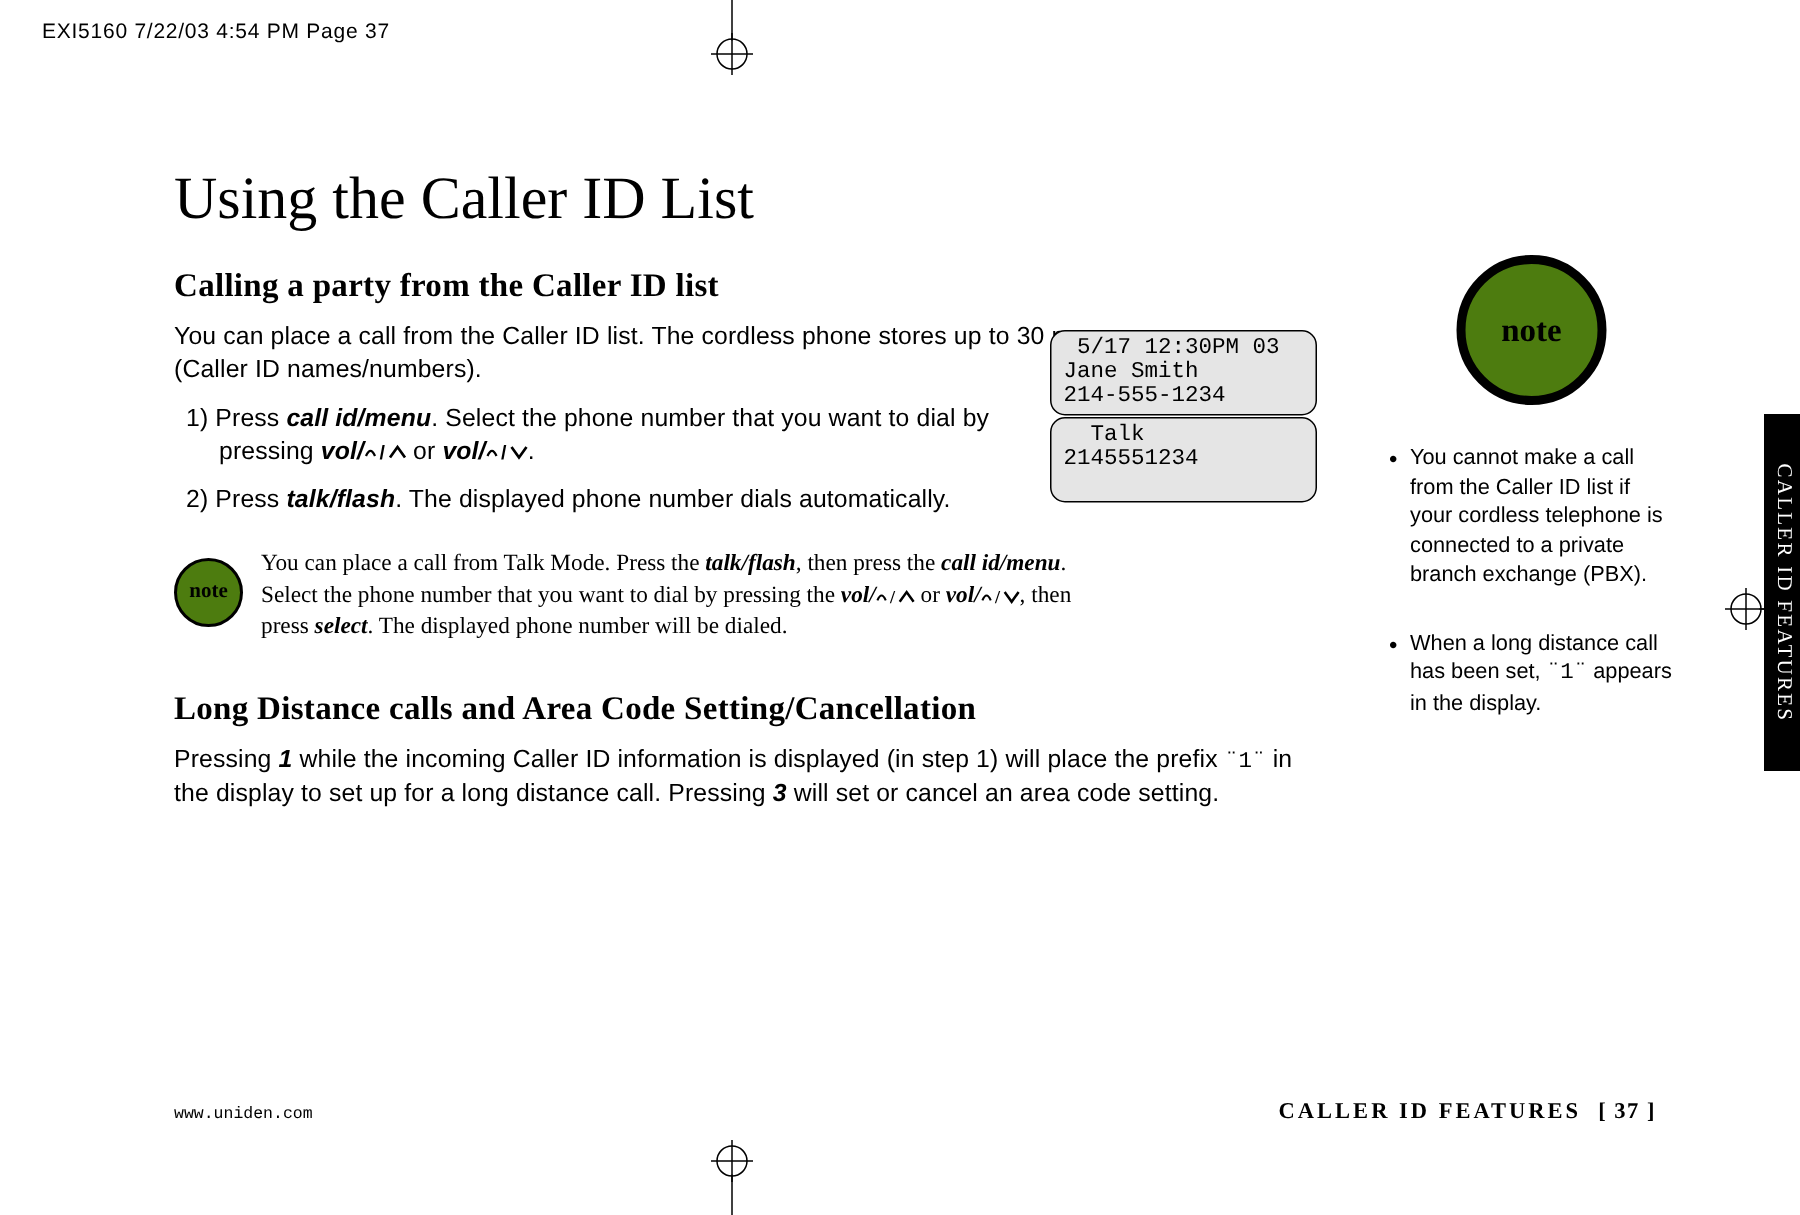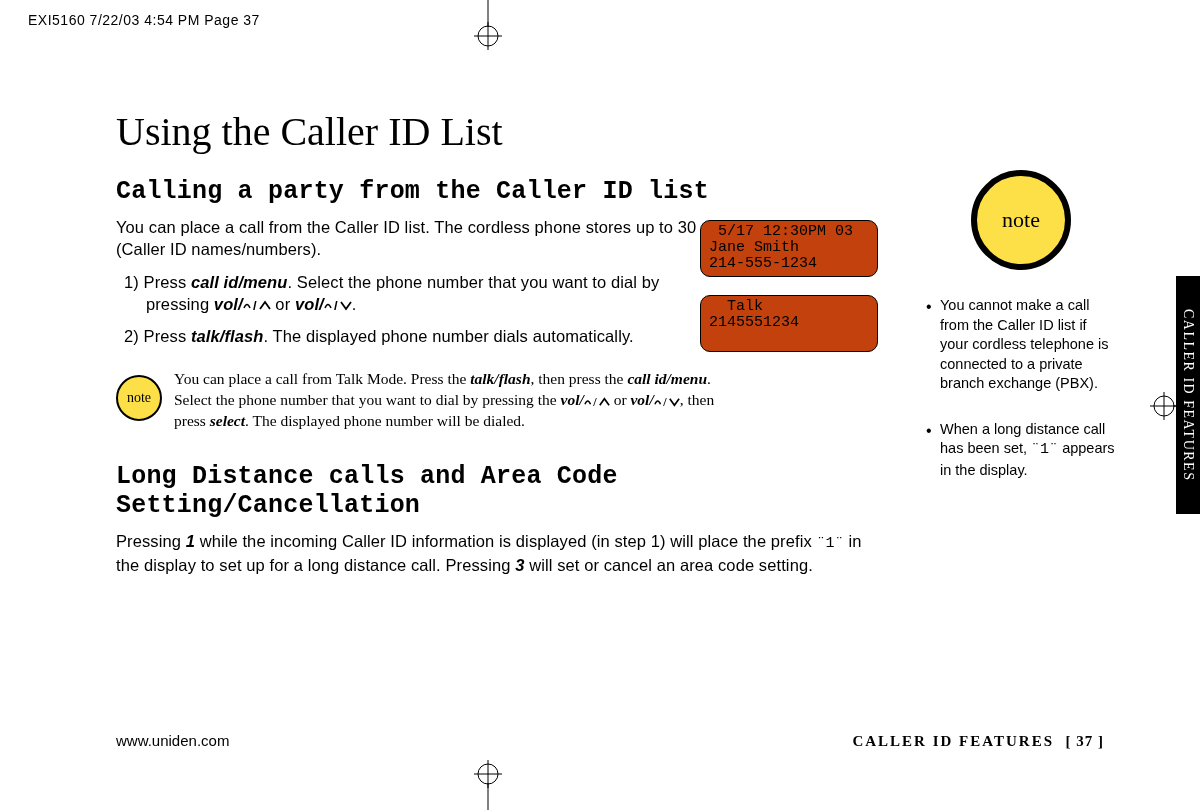--- a/index.html
+++ b/index.html
@@ -52,23 +52,23 @@
   .main {
     width: 770px;
   }
   h1.title {
     font-family: Georgia, serif;
     font-weight: normal;
     font-size: 40px;
     margin: 18px 0 22px 0;
   }
   h2.section {
-    font-family: Liberation Mono, monospace;
-    font-weight: bold;
-    font-size: 25px;
+    font-family: Liberation Serif, serif;
+    font-weight: bold;
+    font-size: 22px;
     margin: 0 0 10px 0;
     letter-spacing: 0.2px;
   }
   p.body, .step {
     font-family: Arial, Helvetica, sans-serif;
     font-size: 16.5px;
     line-height: 1.35;
     margin: 0 0 10px 0;
     letter-spacing: 0.1px;
   }
@@ -90,40 +90,41 @@
     vertical-align: middle;
   }
   .lcd {
     position: absolute;
     border: 1.5px solid #000;
     border-radius: 10px;
     padding: 3px 8px 6px 8px;
     font-family: "Courier New", monospace;
     font-size: 15px;
     line-height: 1.05;
-    background: #c2410c;
+    background: #e5e5e5;
     white-space: pre;
   }
   .lcd1 { top: 130px; left: 584px; width: 160px; height:46px;}
-  .lcd2 { top: 205px; left: 584px; width: 160px; height:46px;}
+  .lcd2 { top: 188px; left: 584px; width: 160px; height:46px;}
   .note-block {
     display: flex;
     align-items: flex-start;
     margin: 22px 0 30px 0;
     gap: 12px;
     width: 620px;
   }
   .note-ring {
     display: inline-flex;
     align-items: center;
     justify-content: center;
     border: 2.5px solid #000;
     border-radius: 50%;
     font-family: Georgia, serif;
-    background: #fde047;
+    background: #4d7c0f;
+    font-weight: bold;
   }
   .note-ring.small { width: 42px; height: 42px; font-size: 14px; margin-top:6px; flex:none; border-width:2px;}
   .note-ring.big   { width: 88px; height: 88px; font-size: 22px; border-width:6px;}
   .note-text {
     font-family: Liberation Serif, serif;
     font-size: 15.5px;
     line-height: 1.35;
   }
   .sidebar {
     position: absolute;
@@ -167,22 +168,22 @@
   .footer {
     position: absolute;
     bottom: 10px;
     left: 0;
     right: 0;
     display: flex;
     justify-content: space-between;
     align-items: baseline;
   }
   .footer-left {
-    font-family: Liberation Sans, sans-serif;
-    font-size: 15px;
+    font-family: Liberation Mono, monospace;
+    font-size: 11px;
   }
   .footer-right {
     font-family: Georgia, serif;
     font-size: 15px;
     letter-spacing: 2px;
     font-weight: bold;
   }
   .footer-right .pg {
     letter-spacing: 1px;
   }

